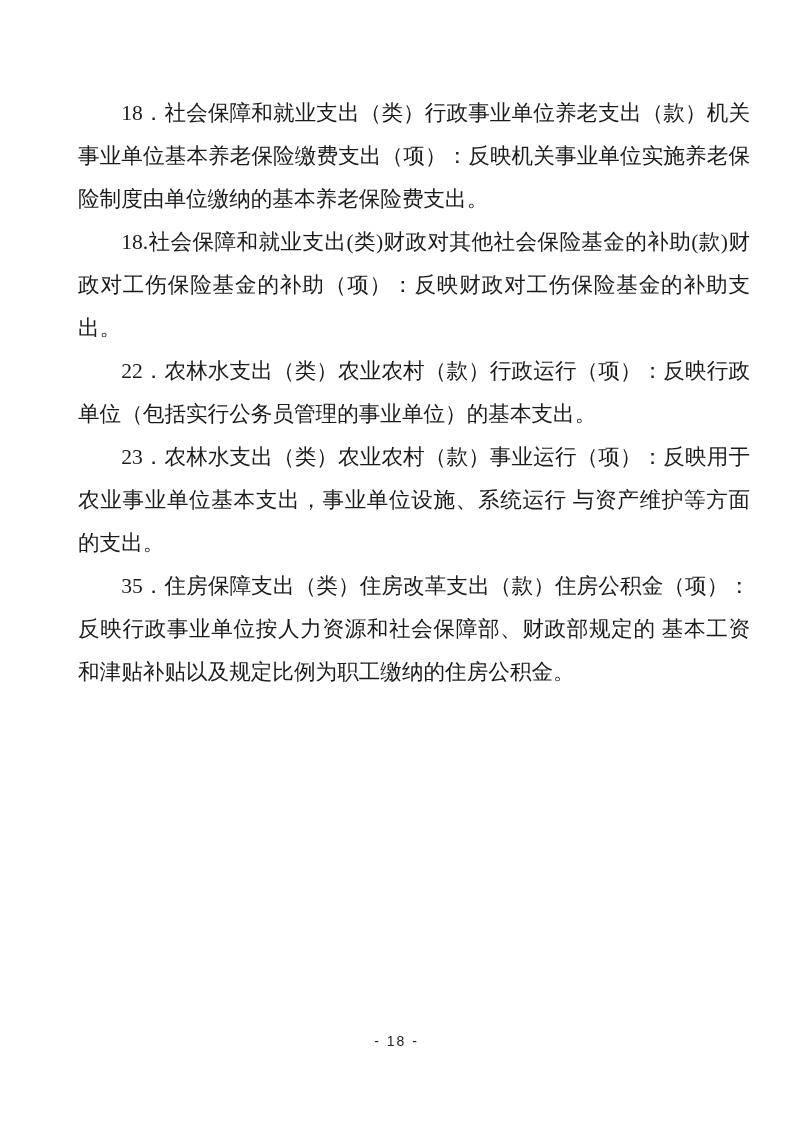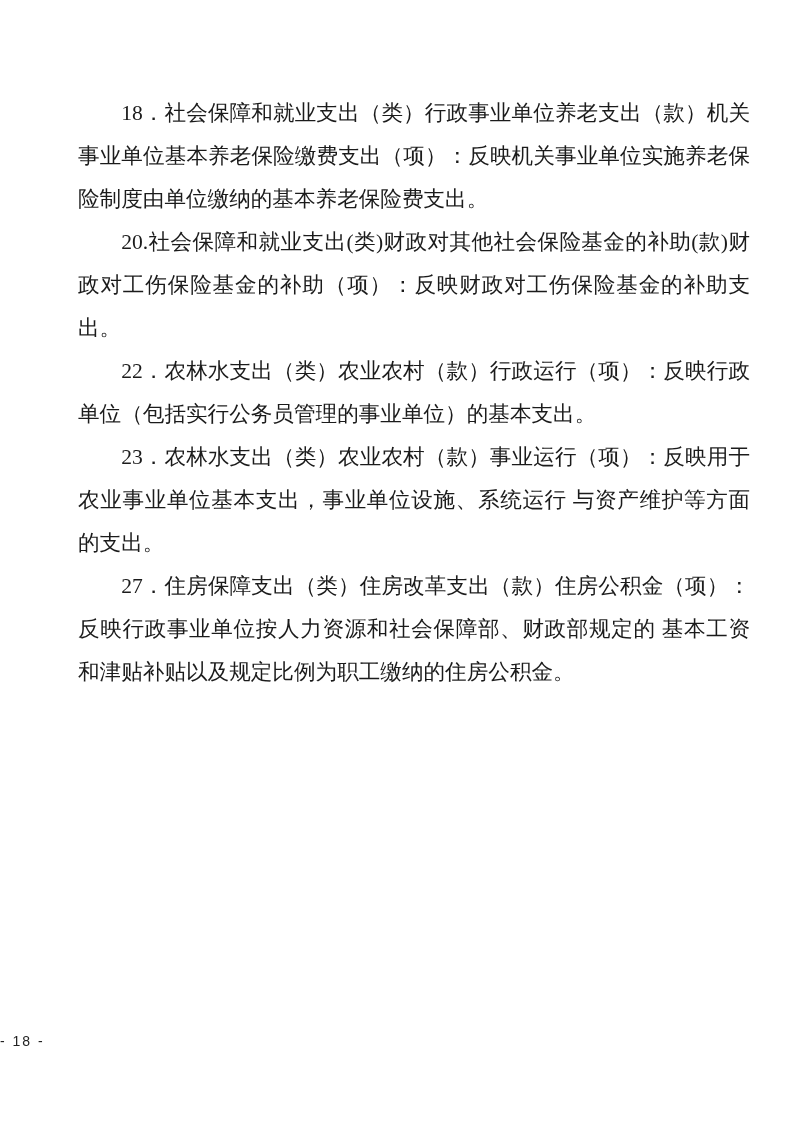--- a/index.html
+++ b/index.html
@@ -30,35 +30,36 @@
     text-align: justify;
     text-justify: inter-ideograph;
     text-indent: 2em;
     word-break: break-all;
   }
   .page-footer {
     position: absolute;
     top: 1032px;
     left: 0;
     width: 100%;
+    text-align: center;
   }
   .page-number {
     font-family: "Liberation Sans", "DejaVu Sans", sans-serif;
     font-size: 14px;
     color: #222222;
     letter-spacing: 2px;
   }
 </style>
 </head>
 <body>
 
 <div class="page">
   <div class="doc-body">
     <p>18．社会保障和就业支出（类）行政事业单位养老支出（款）机关事业单位基本养老保险缴费支出（项）：反映机关事业单位实施养老保险制度由单位缴纳的基本养老保险费支出。</p>
-    <p>20.社会保障和就业支出(类)财政对其他社会保险基金的补助(款)财政对工伤保险基金的补助（项）：反映财政对工伤保险基金的补助支出。</p>
+    <p>18.社会保障和就业支出(类)财政对其他社会保险基金的补助(款)财政对工伤保险基金的补助（项）：反映财政对工伤保险基金的补助支出。</p>
     <p>22．农林水支出（类）农业农村（款）行政运行（项）：反映行政单位（包括实行公务员管理的事业单位）的基本支出。</p>
     <p>23．农林水支出（类）农业农村（款）事业运行（项）：反映用于农业事业单位基本支出，事业单位设施、系统运行 与资产维护等方面的支出。</p>
-    <p>27．住房保障支出（类）住房改革支出（款）住房公积金（项）：反映行政事业单位按人力资源和社会保障部、财政部规定的 基本工资和津贴补贴以及规定比例为职工缴纳的住房公积金。</p>
+    <p>35．住房保障支出（类）住房改革支出（款）住房公积金（项）：反映行政事业单位按人力资源和社会保障部、财政部规定的 基本工资和津贴补贴以及规定比例为职工缴纳的住房公积金。</p>
   </div>
   <div class="page-footer">
     <span class="page-number">- 18 -</span>
   </div>
 </div>
 
 </body></html>

